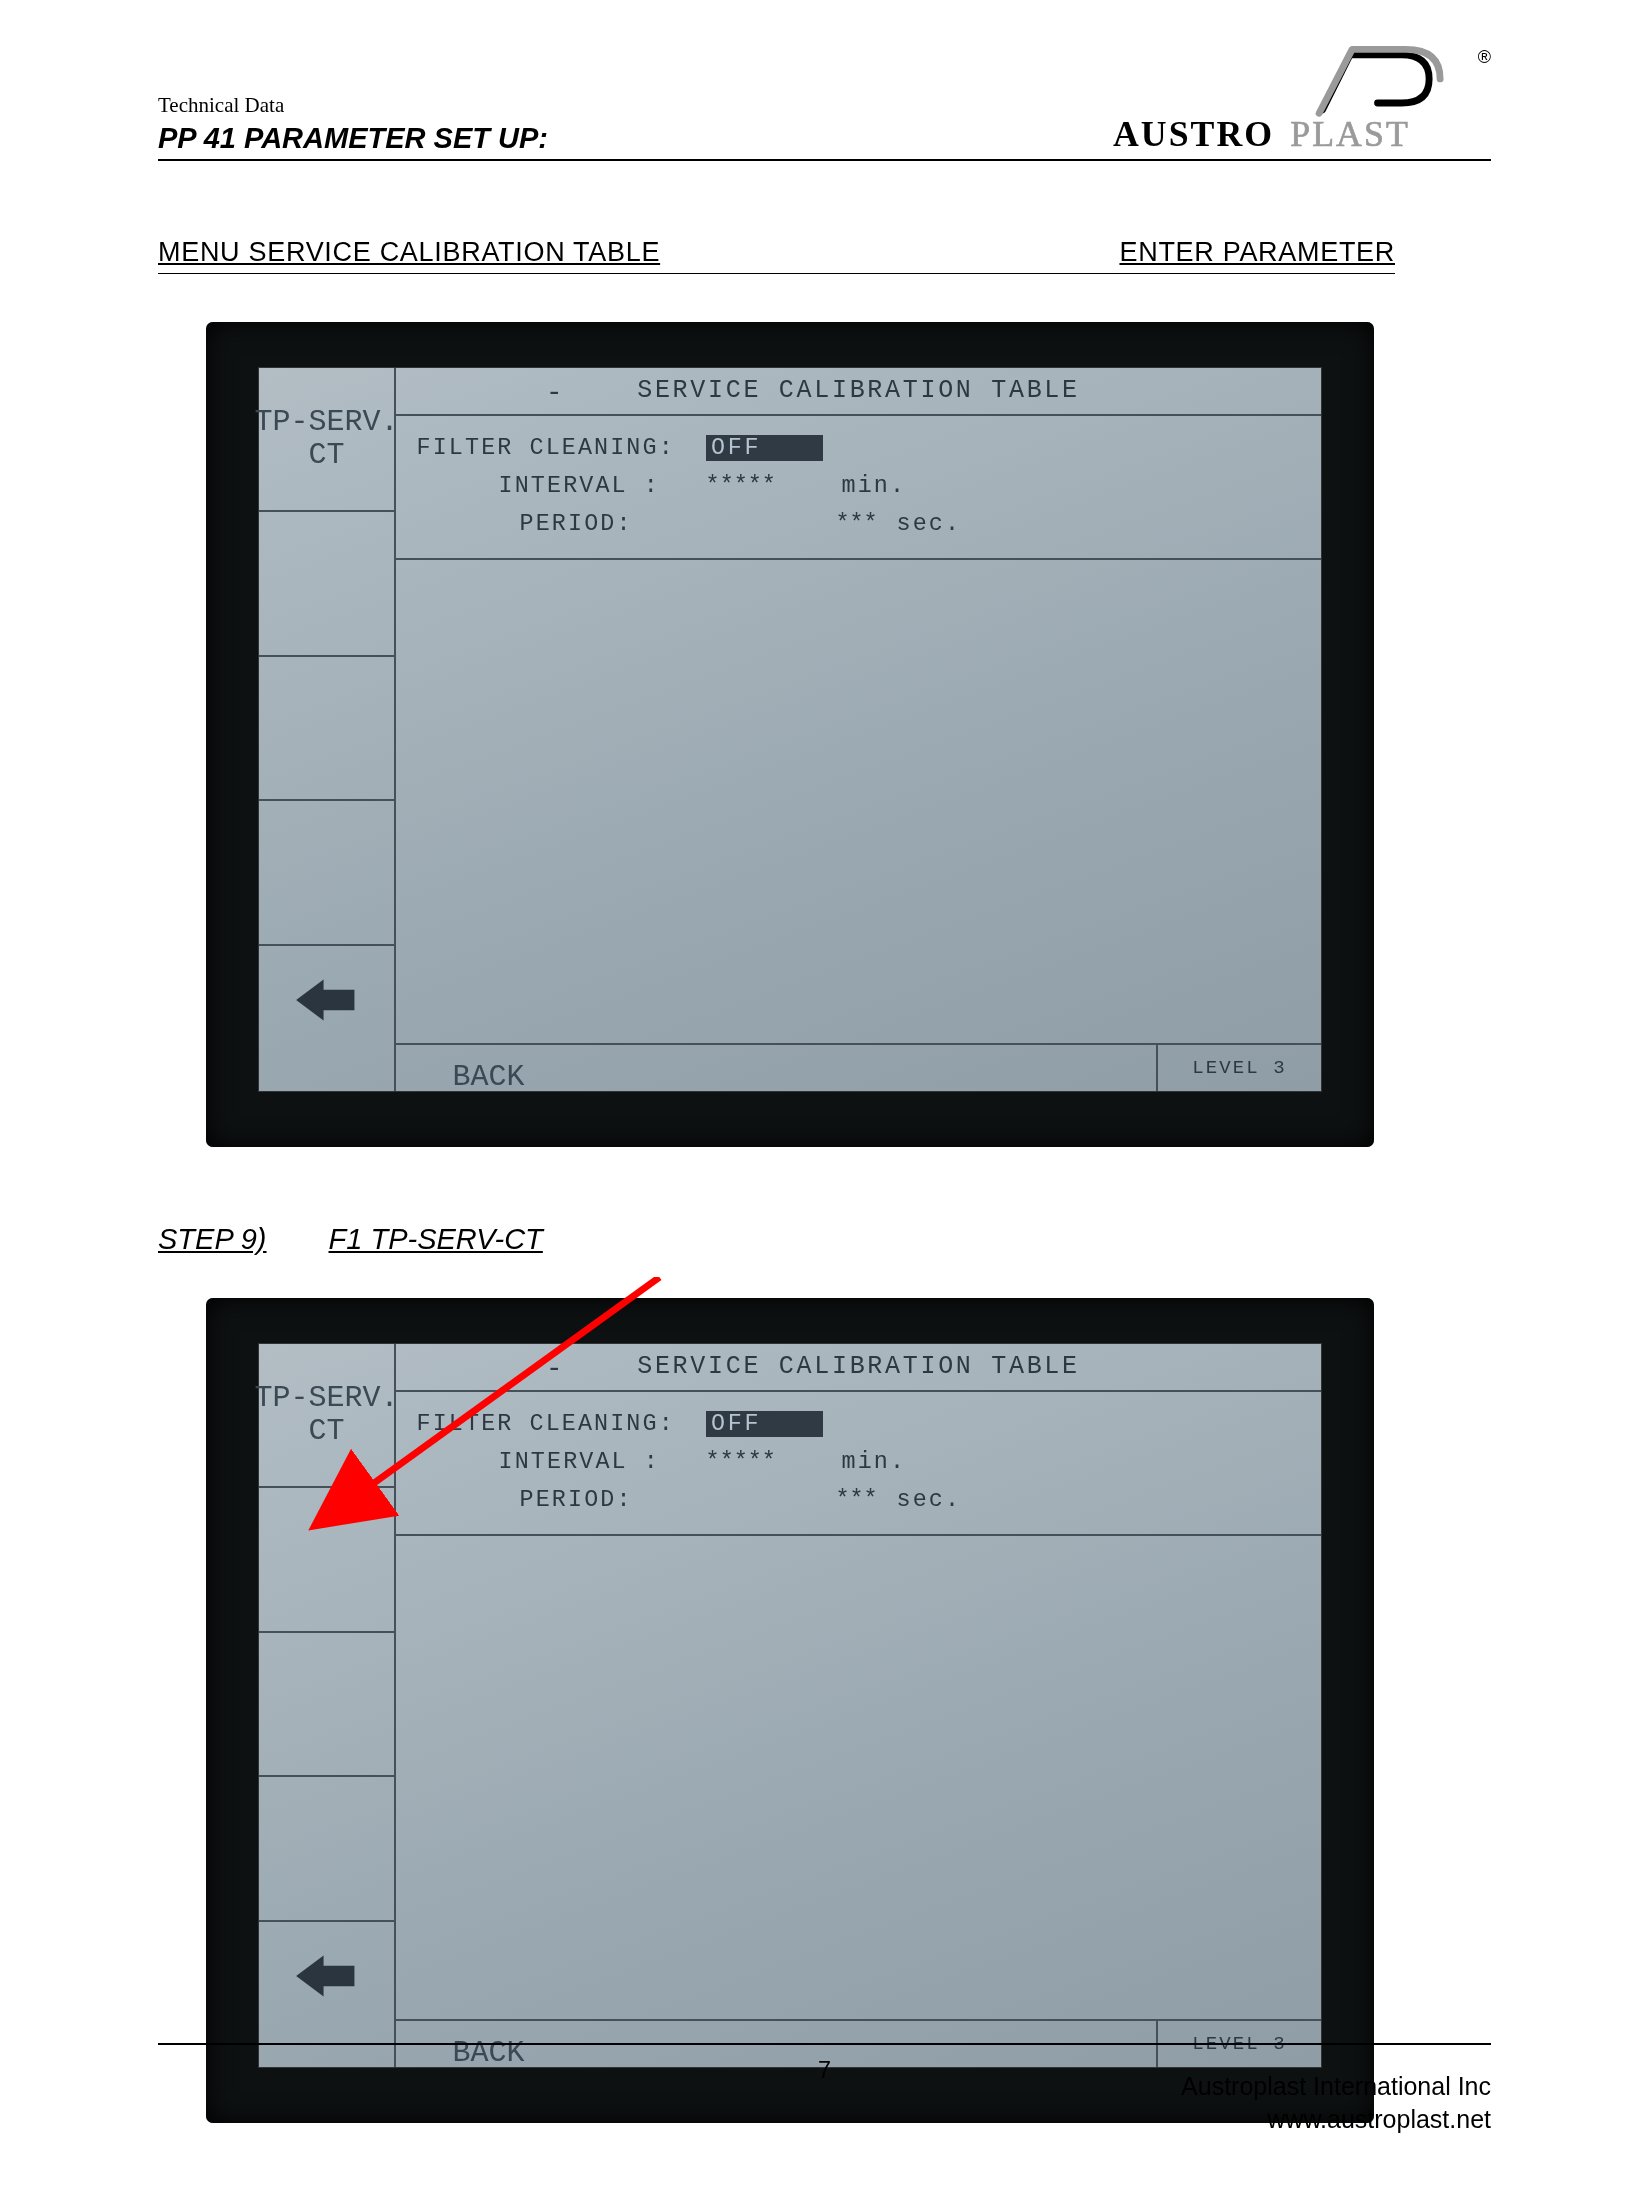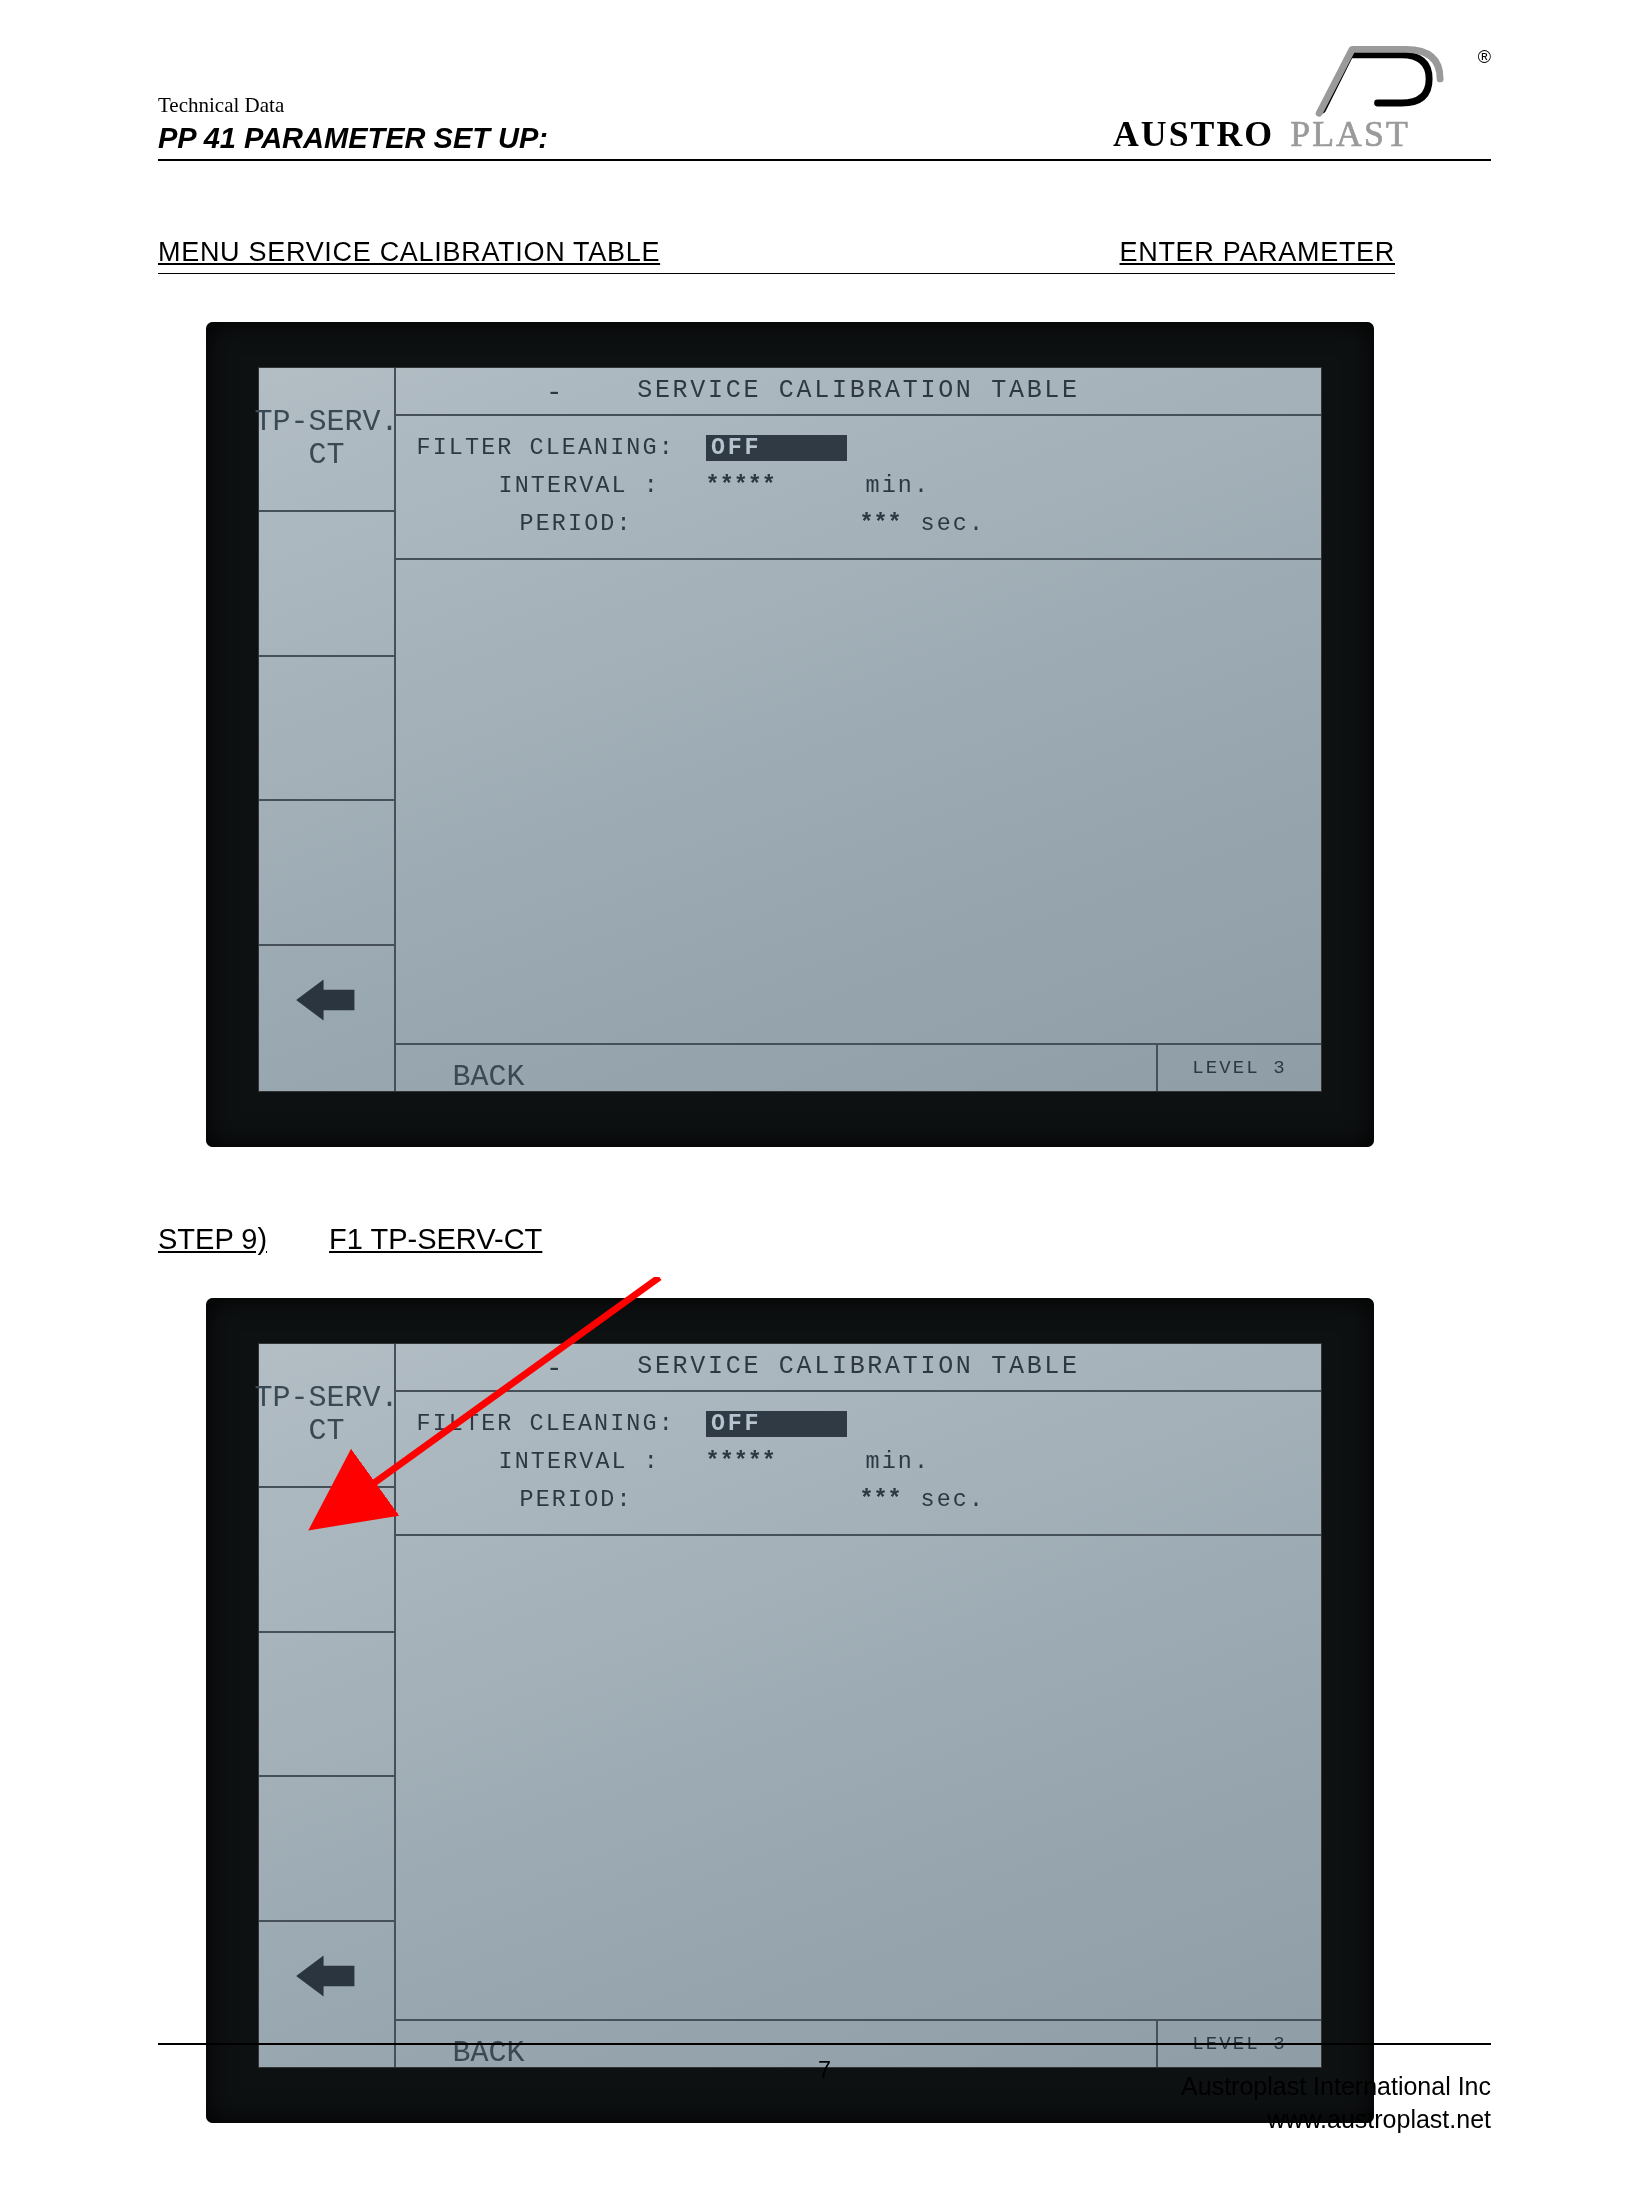--- a/index.html
+++ b/index.html
@@ -100,21 +100,21 @@
     font-size: 25px;
   }
   .title-bar .dash { position:absolute; left: 150px; top: 9.6px; font-size:27.5px; }
   .param-area {
     padding: 13.7px 20.6px;
     border-bottom: 2.7px solid #465058;
     height: 144px;
   }
   .param-row { display:flex; align-items:center; height:38px; }
   .p-label { width: 289px; text-align:left; letter-spacing:2.1px;}
-  .p-val { width: 141px; font-weight: bold; }
+  .p-val { width: 117px; }
   .p-val.inv { background:#2f3a44; color:#b5c3ce; padding:0 5.5px; letter-spacing:2.7px;}
   .p-unit { margin-left: 19px; letter-spacing:2.1px; }
   .p-label.indent { padding-left: 82px; }
   .p-label.indent2 { padding-left: 103px; }
   .p-spacer { width: 55px; }
 
   .bottom-area {
     position: absolute;
     left: 137px; right: 0; bottom: 0; height: 48px;
     display:flex;
@@ -130,20 +130,21 @@
   }
 
   .step-heading {
     margin-top: 76px;
     display:flex;
     gap: 62px;
     font-size:29px;
     text-decoration: underline;
     width: 1237px;
     border-bottom: 0.7px solid transparent;
+    font-style: italic;
   }
 
   .arrow-overlay {
     position:absolute;
     pointer-events:none;
   }
 
   .footer {
     position:absolute;
     left: 158px;

